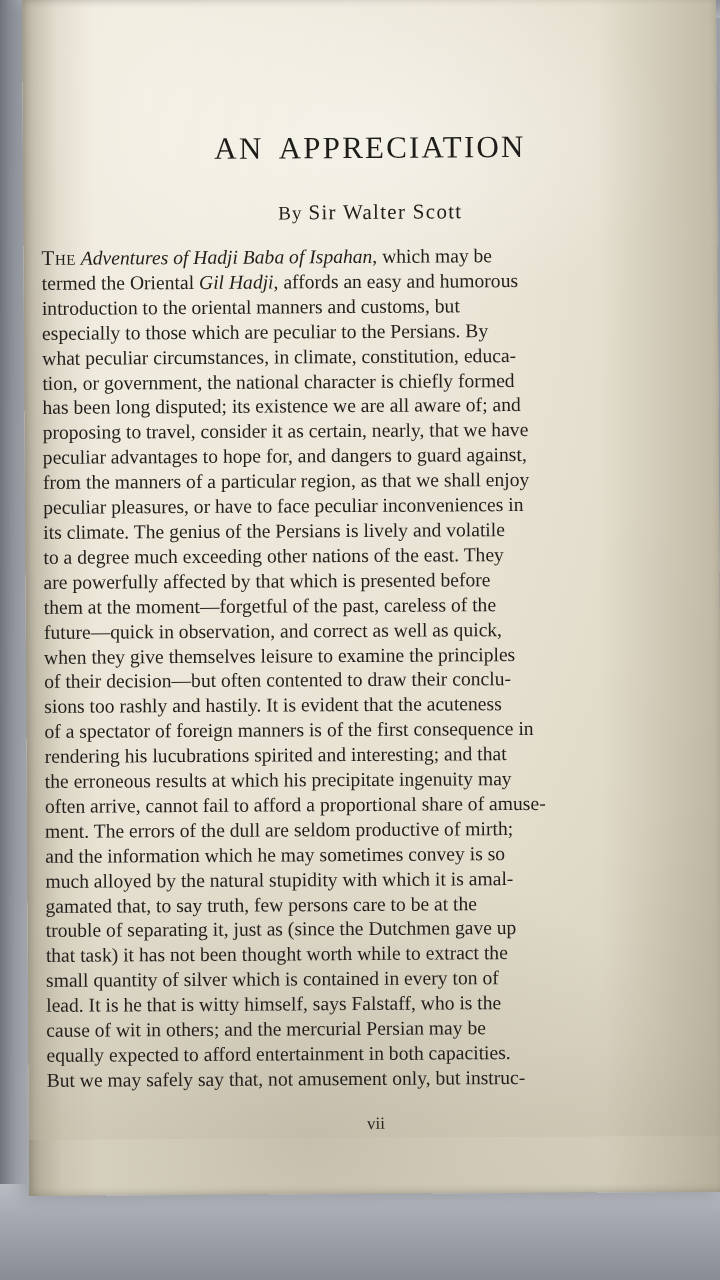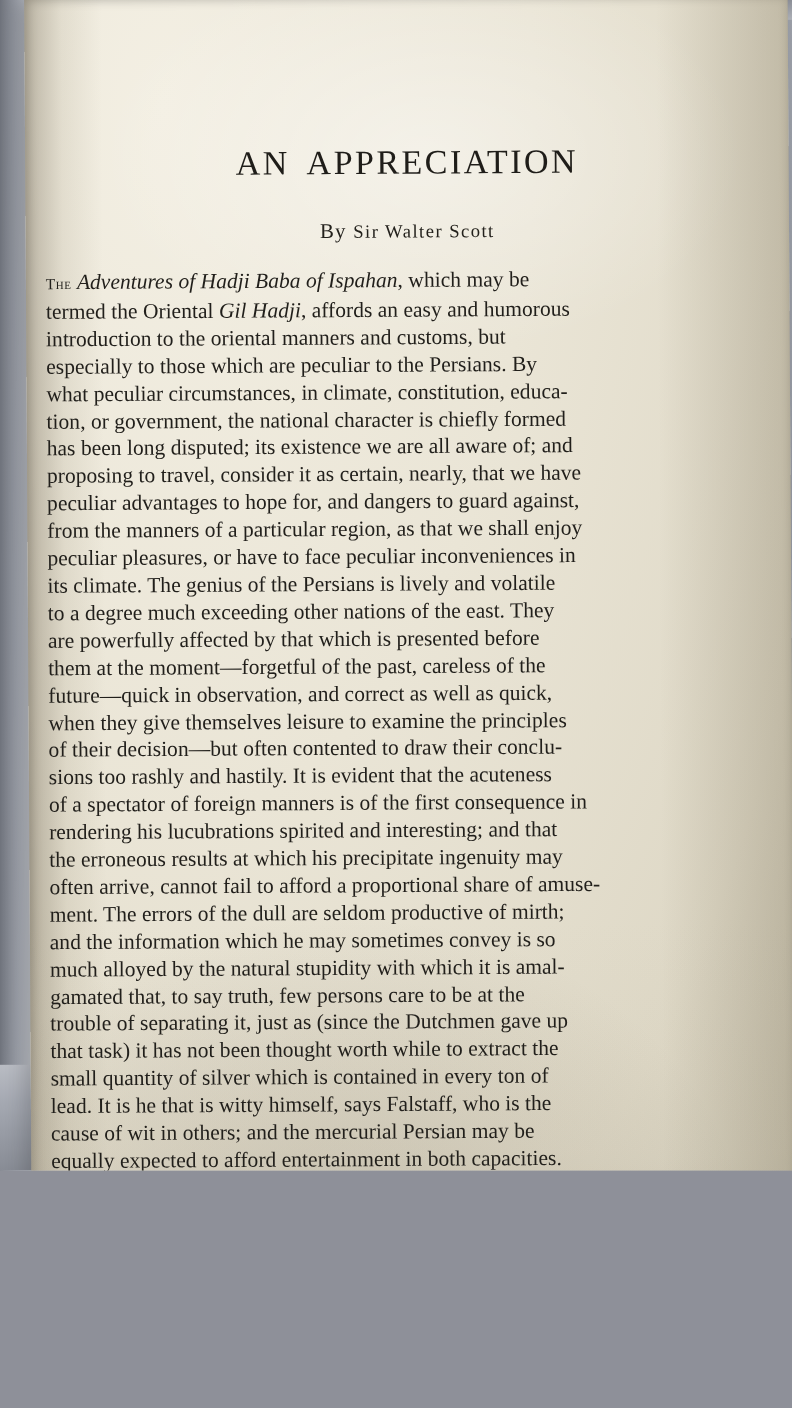--- a/index.html
+++ b/index.html
@@ -11,21 +11,21 @@
     width: 720px;
     height: 1280px;
     overflow: hidden;
     font-family: "Liberation Serif", serif;
   }
 
   
   .photo {
     position: relative;
     width: 720px;
-    height: 1064px;
+    height: 1280px;
     background: linear-gradient(100deg, #a9adb6 0%, #c3c6cc 18%, #b6bac2 48%, #9fa3ac 78%, #8b8f98 100%);
     overflow: hidden;
   }
   .cloth-left {
     position: absolute;
     left: 0; top: 0;
     width: 30px; height: 1280px;
     background: linear-gradient(90deg, #6f737c 0%, #9ea2ab 55%, #c2c5cb 100%);
   }
   .cloth-bottom {
@@ -108,39 +108,39 @@
   .byline {
     position: absolute;
     left: 0; right: 0;
     top: 202px;
     text-align: center;
     font-size: 19px;
     letter-spacing: 1.1px;
     color: #23211c;
   }
   .byline .sc {
-    font-size: 17px;
+    font-size: 21px;
     letter-spacing: 1.3px;
   }
 
   .body {
     position: absolute;
     left: 18px;
     top: 246px;
     width: 660px;
     font-size: 19.6px;
     line-height: 24.9px;
     text-align: justify;
     text-justify: inter-word;
     color: #211f1b;
     hyphens: manual;
   }
   .body .lead {
     font-variant: small-caps;
-    font-size: 14px;
+    font-size: 21px;
     letter-spacing: .5px;
   }
   .body i { font-style: italic; }
 
   
   .body .ln { display: block; white-space: nowrap; }
 
   .folio {
     position: absolute;
     left: 0; right: 0;

